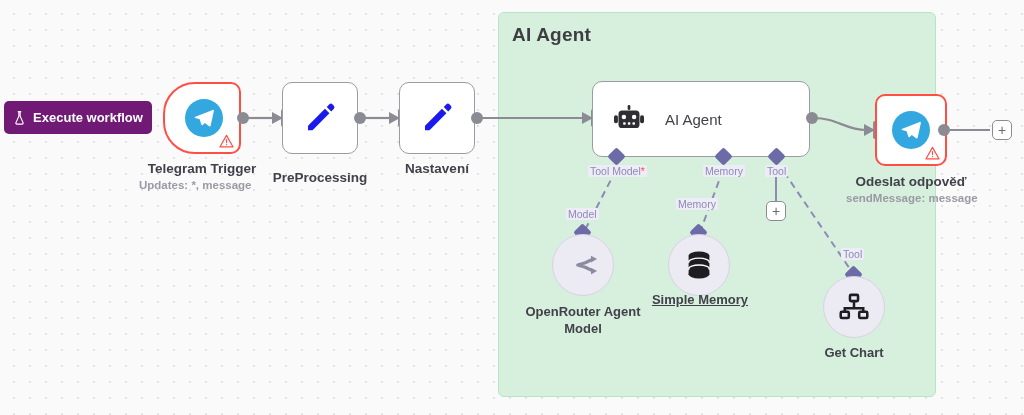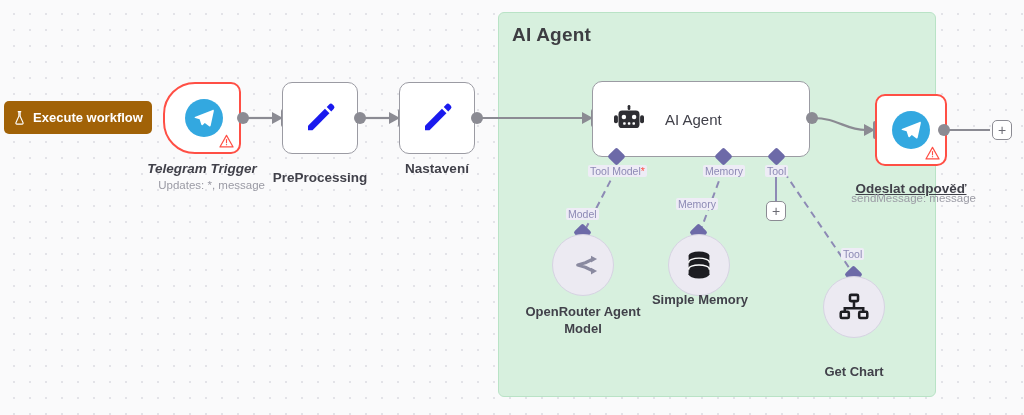--- a/index.html
+++ b/index.html
@@ -28,21 +28,21 @@
   }
   .group-title{
     position:absolute;left:512px;top:24px;
     font-size:19px;font-weight:bold;color:#3d3d42;
     letter-spacing:.2px;
   }
 
   
   .exec-btn{
     position:absolute;left:4px;top:101px;width:148px;height:33px;
-    background:#a16207;border-radius:5px;
+    background:#701a75;border-radius:5px;
     display:flex;align-items:center;justify-content:center;gap:7px;
     color:#fff;font-size:13px;font-weight:bold;
     cursor:pointer;user-select:none;
   }
   .exec-btn .flask{width:13px;height:15px;display:block;}
 
   
   .node{position:absolute;}
   .node-box{
     position:absolute;background:#fff;border:1.6px solid #9b9ba3;
@@ -50,22 +50,22 @@
     display:flex;align-items:center;justify-content:center;
   }
   .node-box.error{border-color:#ff4f45;border-width:2.2px;}
   .node-box.trigger{border-radius:32px 10px 10px 32px;}
   .node-label{
     position:absolute;text-align:center;
     font-size:13.5px;font-weight:bold;color:#41414a;
     white-space:nowrap;line-height:16px;
   }
   .node-sublabel{
-    position:absolute;text-align:right;
-    font-size:11.5px;color:#9a9aa4;white-space:nowrap;line-height:14px;
+    position:absolute;text-align:left;
+    font-size:11.5px;color:#9a9aa4;white-space:nowrap;line-height:14px;font-weight:bold;
   }
   .warn{position:absolute;right:5px;bottom:4px;width:15px;height:14px;}
 
   
   .tg{border-radius:50%;background:#33a8e0;display:flex;align-items:center;justify-content:center;}
 
   
   .subnode{
     position:absolute;border-radius:50%;
     background:#eceaf2;border:1.4px solid #d6d3e2;
@@ -144,21 +144,21 @@
         <path d="M21.5 3.3 2.6 10.6c-1.1.45-1.1 1.1-.2 1.36l4.8 1.5 1.85 5.67c.22.62.4.86.86.86.35 0 .5-.16.7-.35l2.27-2.2 4.72 3.49c.87.48 1.5.23 1.72-.8L22.7 4.6c.32-1.27-.48-1.84-1.2-1.5z" fill="#ffffff"></path>
       </svg>
     </div>
     <svg class="warn" viewBox="0 0 24 22">
       <path d="M12 2 22.5 20.5H1.5z" fill="#fff" stroke="#ff4f45" stroke-width="1.9" stroke-linejoin="round"></path>
       <path d="M12 8.5v5.2" stroke="#ff4f45" stroke-width="1.8" stroke-linecap="round"></path>
       <circle cx="12" cy="16.8" r="1.1" fill="#ff4f45"></circle>
     </svg>
   </div>
   <div class="out-dot" style="left:237px;top:112px;"></div>
-  <div class="node-label" style="left:139px;top:161px;width:126px;font-style:italic;">Telegram Trigger</div>
+  <div class="node-label" style="left:139px;top:161px;width:126px;">Telegram Trigger</div>
   <div class="node-sublabel" style="left:139px;top:178px;width:126px;">Updates: *, message</div>
 </div>
 
 <div class="node">
   <div class="in-bar" style="left:281px;top:109px;"></div>
   <div class="node-box" style="left:282px;top:82px;width:76px;height:72px;">
     <svg width="36" height="36" viewBox="0 0 24 24">
       <path d="M4 17.1 15.3 5.8l3 3L7 20.1H4z" fill="#1a1aee"></path>
       <path d="M16.5 4.6 18.1 3a1.6 1.6 0 0 1 2.3 0l.7.7a1.6 1.6 0 0 1 0 2.3l-1.6 1.6z" fill="#1a1aee"></path>
     </svg>
@@ -219,21 +219,21 @@
         <path d="M21.5 3.3 2.6 10.6c-1.1.45-1.1 1.1-.2 1.36l4.8 1.5 1.85 5.67c.22.62.4.86.86.86.35 0 .5-.16.7-.35l2.27-2.2 4.72 3.49c.87.48 1.5.23 1.72-.8L22.7 4.6c.32-1.27-.48-1.84-1.2-1.5z" fill="#ffffff"></path>
       </svg>
     </div>
     <svg class="warn" viewBox="0 0 24 22">
       <path d="M12 2 22.5 20.5H1.5z" fill="#fff" stroke="#ff4f45" stroke-width="1.9" stroke-linejoin="round"></path>
       <path d="M12 8.5v5.2" stroke="#ff4f45" stroke-width="1.8" stroke-linecap="round"></path>
       <circle cx="12" cy="16.8" r="1.1" fill="#ff4f45"></circle>
     </svg>
   </div>
   <div class="out-dot" style="left:938px;top:124px;"></div>
-  <div class="node-label" style="left:846px;top:181px;width:130px;text-decoration:underline;">Odeslat odpověď</div>
+  <div class="node-label" style="left:846px;top:174px;width:130px;">Odeslat odpověď</div>
   <div class="node-sublabel" style="left:846px;top:191px;width:130px;">sendMessage: message</div>
 </div>
 
 <div class="plus-btn onplain" style="left:992px;top:120px;">+</div>
 
 <div class="node">
   <div class="port-label" style="left:566px;top:208px;">Model</div>
   <div class="diamond" style="left:576px;top:226px;"></div>
   <div class="subnode" style="left:552px;top:234px;width:62px;height:62px;">
     <svg width="30" height="24" viewBox="0 0 32 24">
@@ -253,28 +253,28 @@
     <svg width="28" height="30" viewBox="0 0 24 26">
       <ellipse cx="12" cy="5" rx="9" ry="3.6" fill="#1d1d22"></ellipse>
       <rect x="3" y="5" width="18" height="5.6" fill="#1d1d22"></rect>
       <ellipse cx="12" cy="10.6" rx="9" ry="3.6" fill="#1d1d22" stroke="#ffffff" stroke-width="1.2"></ellipse>
       <rect x="3" y="11" width="18" height="5.6" fill="#1d1d22"></rect>
       <ellipse cx="12" cy="16.6" rx="9" ry="3.6" fill="#1d1d22" stroke="#ffffff" stroke-width="1.2"></ellipse>
       <rect x="3" y="17" width="18" height="4.2" fill="#1d1d22"></rect>
       <ellipse cx="12" cy="21" rx="9" ry="3.6" fill="#1d1d22"></ellipse>
     </svg>
   </div>
-  <div class="sub-label" style="left:632px;top:292px;width:136px;">Simple Memory</div>
+  <div class="sub-label" style="left:632px;top:292px;width:136px;text-decoration:underline;">Simple Memory</div>
 </div>
 
 <div class="node">
   <div class="port-label" style="left:841px;top:248px;">Tool</div>
   <div class="diamond" style="left:847px;top:268px;"></div>
   <div class="subnode" style="left:823px;top:276px;width:62px;height:62px;">
     <svg width="30" height="28" viewBox="0 0 26 24">
       <rect x="9.5" y="1.5" width="7" height="5.4" rx="1" fill="none" stroke="#1d1d22" stroke-width="2.2"></rect>
       <rect x="1.5" y="16.2" width="7" height="5.4" rx="1" fill="none" stroke="#1d1d22" stroke-width="2.2"></rect>
       <rect x="17.5" y="16.2" width="7" height="5.4" rx="1" fill="none" stroke="#1d1d22" stroke-width="2.2"></rect>
       <path d="M13 7v3.6M5 16.2v-3.1h16v3.1M13 10.6v2.5" fill="none" stroke="#1d1d22" stroke-width="2.2" stroke-linecap="round"></path>
     </svg>
   </div>
-  <div class="sub-label" style="left:786px;top:364px;width:136px;">Get Chart</div>
+  <div class="sub-label" style="left:786px;top:345px;width:136px;">Get Chart</div>
 </div>
 
 </body></html>

